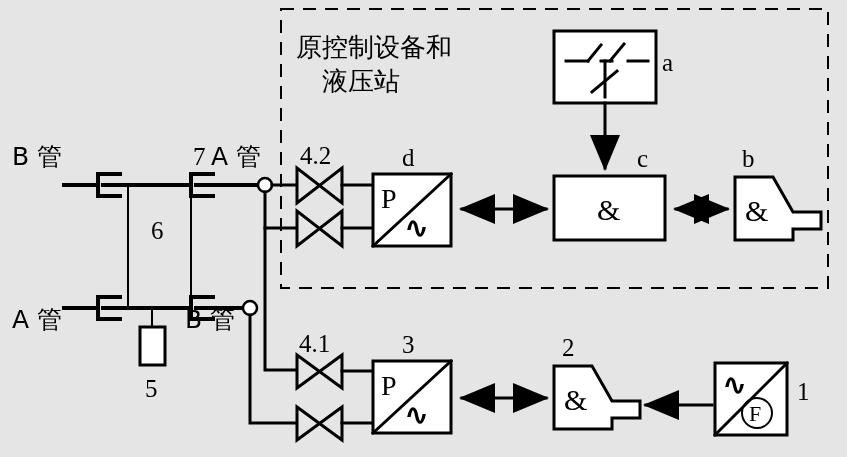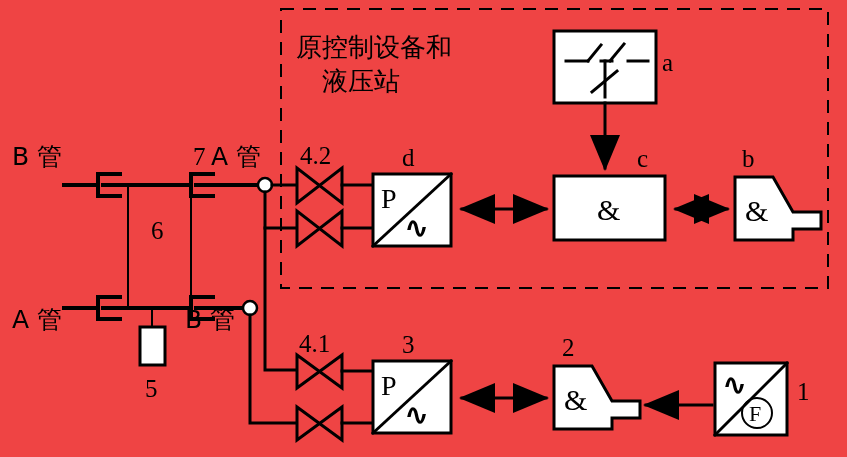--- a/index.html
+++ b/index.html
@@ -7,21 +7,21 @@
     padding: 0;
     background: #ffffff;
   }
   body {
     font-family: "Liberation Serif", "DejaVu Serif", serif;
   }
   #diagram-root {
     position: relative;
     width: 847px;
     height: 457px;
-    background: #ef4444;
+    background: #e5e5e5;
     overflow: hidden;
   }
   svg#diagram-canvas {
     position: absolute;
     left: 0;
     top: 0;
     width: 847px;
     height: 457px;
     display: block;
   }

